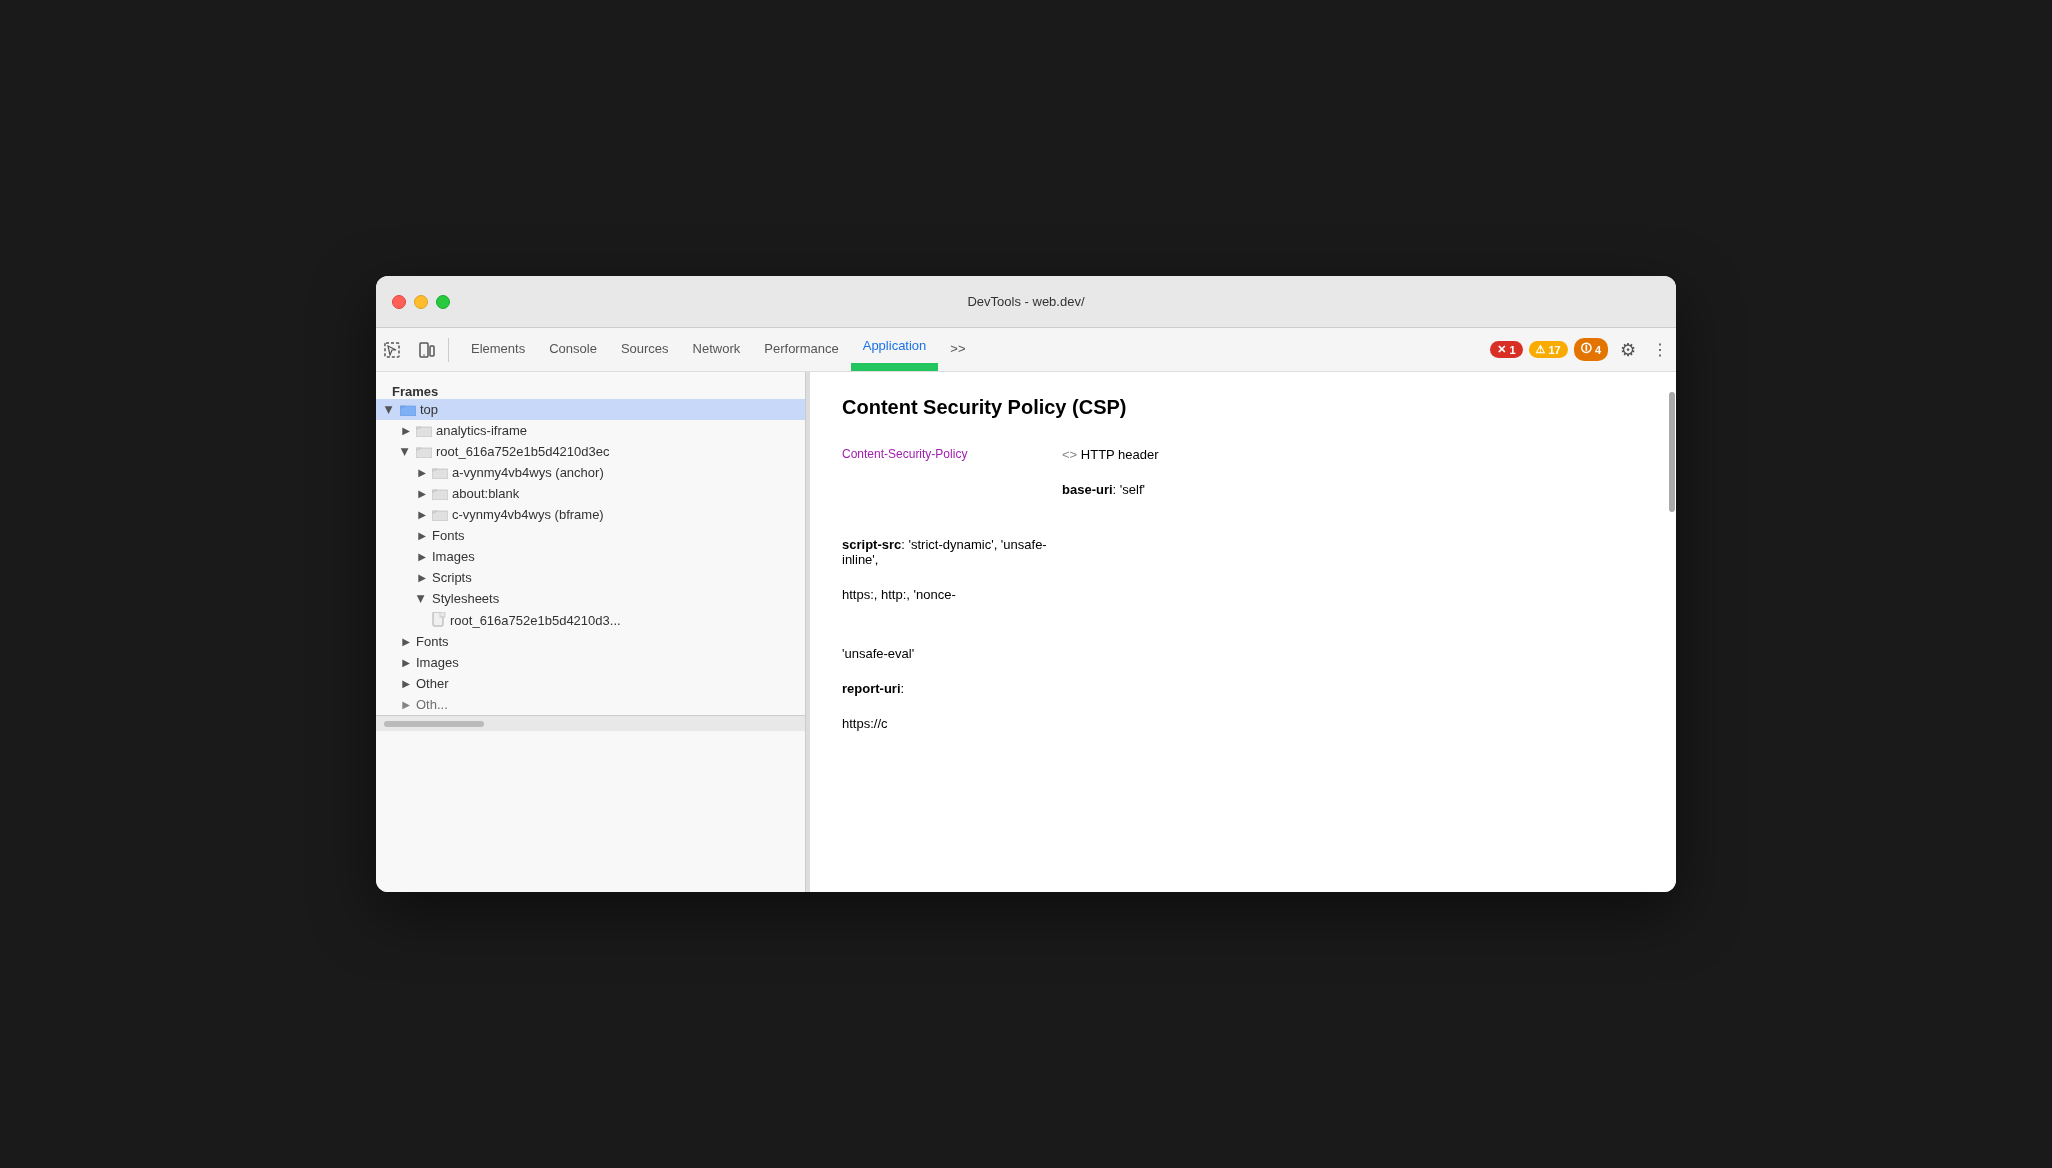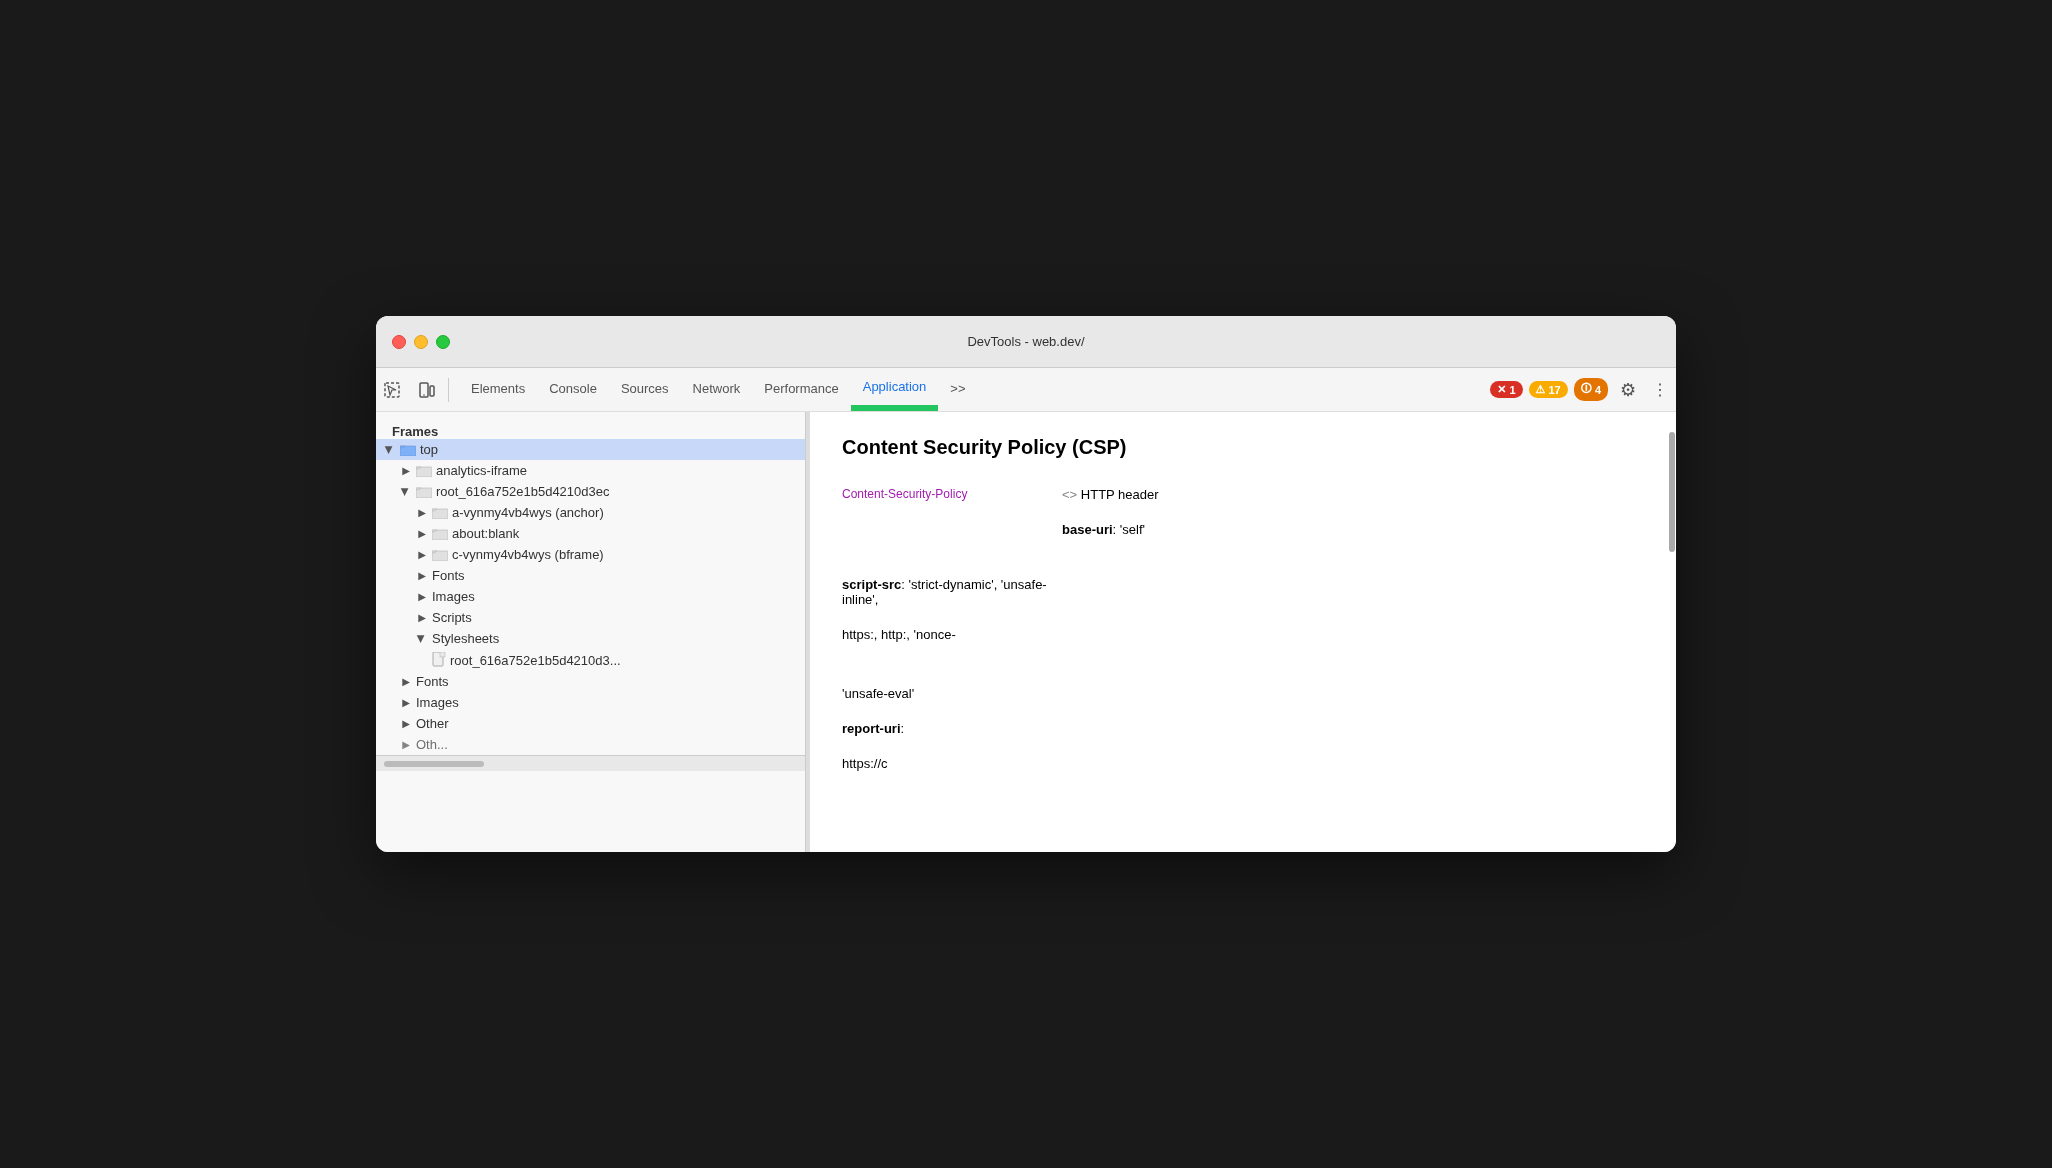--- a/index.html
+++ b/index.html
@@ -6,21 +6,21 @@
     body {
       background: #1a1a1a;
       display: flex;
       justify-content: center;
       align-items: center;
       min-height: 100vh;
       font-family: -apple-system, BlinkMacSystemFont, 'Helvetica Neue', sans-serif;
     }
     .window {
       width: 1300px;
-      height: 536px;
+      height: 616px;
       background: #f0f0f0;
       border-radius: 12px;
       box-shadow: 0 20px 60px rgba(0,0,0,0.5);
       overflow: hidden;
       display: flex;
       flex-direction: column;
     }
     
     .titlebar {
       height: 52px;
@@ -95,21 +95,21 @@
       display: flex;
       align-items: center;
       font-size: 13px;
       color: #555;
       cursor: pointer;
       border-bottom: 2px solid transparent;
       white-space: nowrap;
     }
     .tab.active {
       color: #1a73e8;
-      border-bottom: 6px solid #22c55e;
+      border-bottom: 8px solid #22c55e;
     }
     .toolbar-right {
       display: flex;
       align-items: center;
       gap: 6px;
       margin-left: auto;
       padding-right: 4px;
     }
     .badge-red {
       display: flex;

